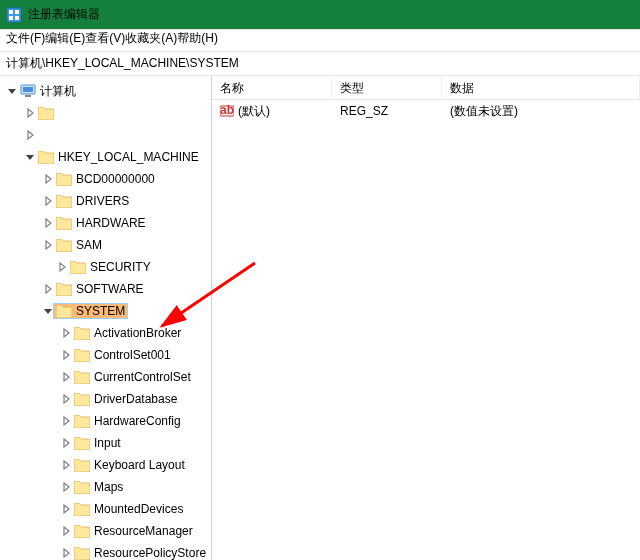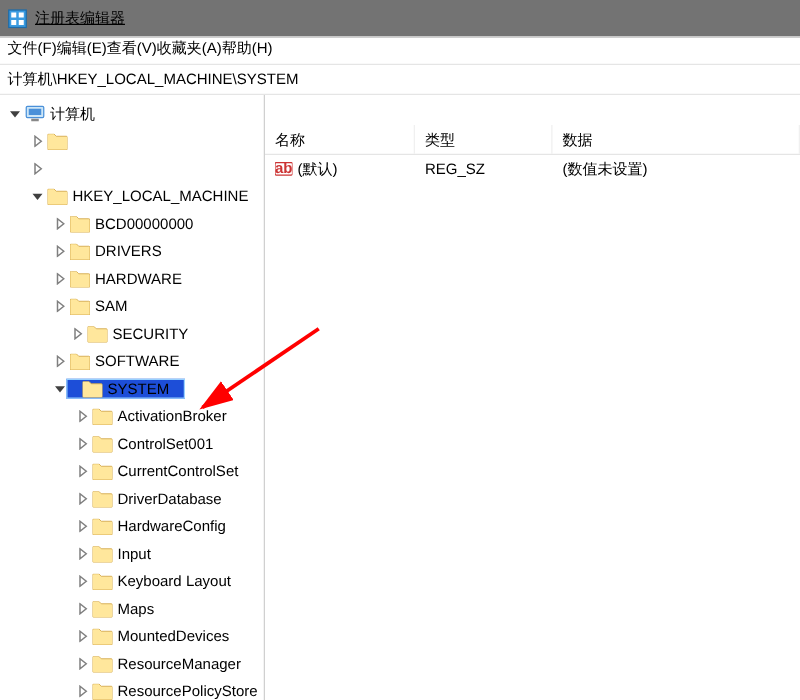--- a/index.html
+++ b/index.html
@@ -1,19 +1,19 @@
 <!DOCTYPE html>
 <html><head>
 <meta charset="utf-8">
 <style>
 * { box-sizing: border-box; margin: 0; padding: 0; font-family: "Microsoft YaHei", "Segoe UI", sans-serif; font-size: 12px; }
 body { background: #fff; width: 640px; height: 560px; overflow: hidden; position: relative; }
 
 
-.titlebar { height: 30px; background: #737373; display: flex; align-items: center; padding: 0 6px; border-bottom: 1px solid #e5e5e5; text-decoration: underline; }
+.titlebar { height: 30px; background: #15803d; display: flex; align-items: center; padding: 0 6px; border-bottom: 1px solid #e5e5e5; }
 .titlebar .app-icon { width: 16px; height: 16px; margin-right: 6px; }
 .titlebar .title { color: #000; }
 
 
 .menubar { height: 22px; display: flex; padding: 0 6px; color: #000; border-bottom: 1px solid #e5e5e5; }
 .menubar span { cursor: default; }
 
 
 .addrbar { height: 24px; display: flex; align-items: center; padding: 0 6px; border-bottom: 1px solid #e5e5e5; background: #fff; }
 .addrbar .path { color: #000; }
@@ -21,25 +21,25 @@
 
 .main { display: flex; height: calc(560px - 30px - 22px - 24px); }
 .tree { width: 212px; border-right: 1px solid #d0d0d0; overflow: hidden; padding-top: 4px; }
 .list { flex: 1; }
 
 
 .tree-row { display: flex; align-items: center; height: 22px; white-space: nowrap; position: relative; }
 .tree-row .exp { width: 12px; height: 12px; display: inline-flex; align-items: center; justify-content: center; color: #666; margin-right: 2px; }
 .tree-row .folder { width: 16px; height: 13px; margin-right: 4px; flex-shrink: 0; }
 .tree-row .label { color: #000; white-space: nowrap; }
-.tree-row.selected .label-wrap { background: #1d4ed8; border: 1px solid #99d1ff; padding: 0 12px; margin-left: -3px; }
+.tree-row.selected .label-wrap { background: #fdba74; border: 1px solid #99d1ff; padding: 0 2px; margin-left: -3px; }
 .tree-row .label-wrap { display: inline-flex; align-items: center; }
 
 
-.list-header { display: flex; height: 24px; border-bottom: 1px solid #e5e5e5; margin-top: 24px; }
+.list-header { display: flex; height: 24px; border-bottom: 1px solid #e5e5e5; }
 .list-header .col { padding: 4px 8px; color: #000; border-right: 1px solid #f0f0f0; }
 .list-row { display: flex; height: 22px; align-items: center; }
 .list-row .cell { padding: 0 8px; display: flex; align-items: center; }
 .ab-icon { width: 14px; height: 14px; margin-right: 4px; }
 
 
 .arrow { position: absolute; pointer-events: none; }
 
 .pc-icon { width:16px; height:14px; margin-right:4px; flex-shrink:0; }
 

